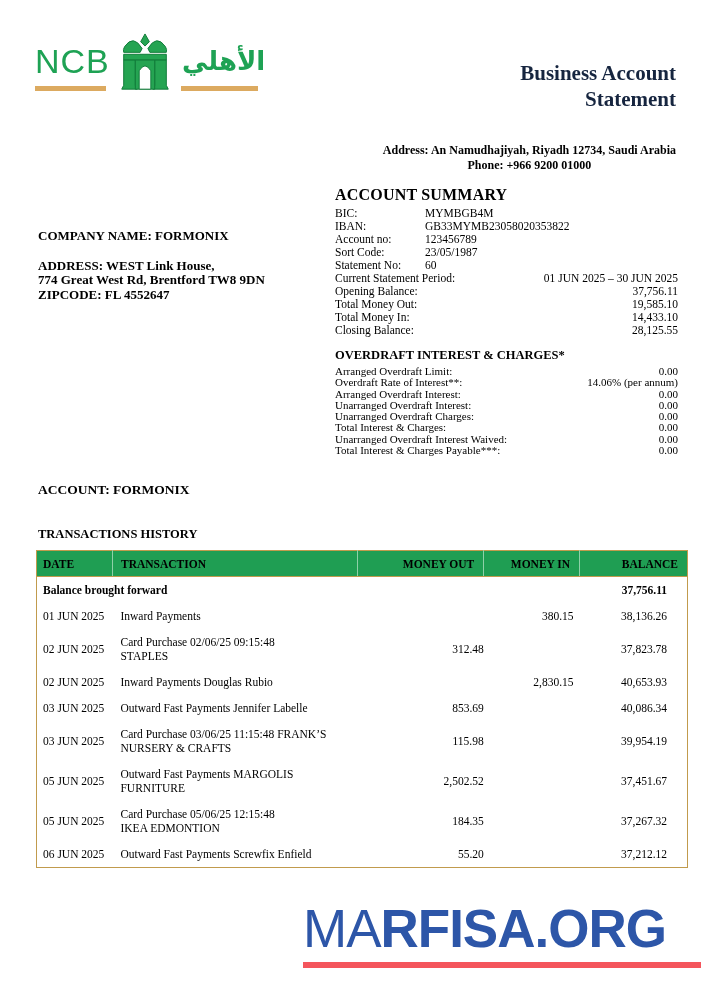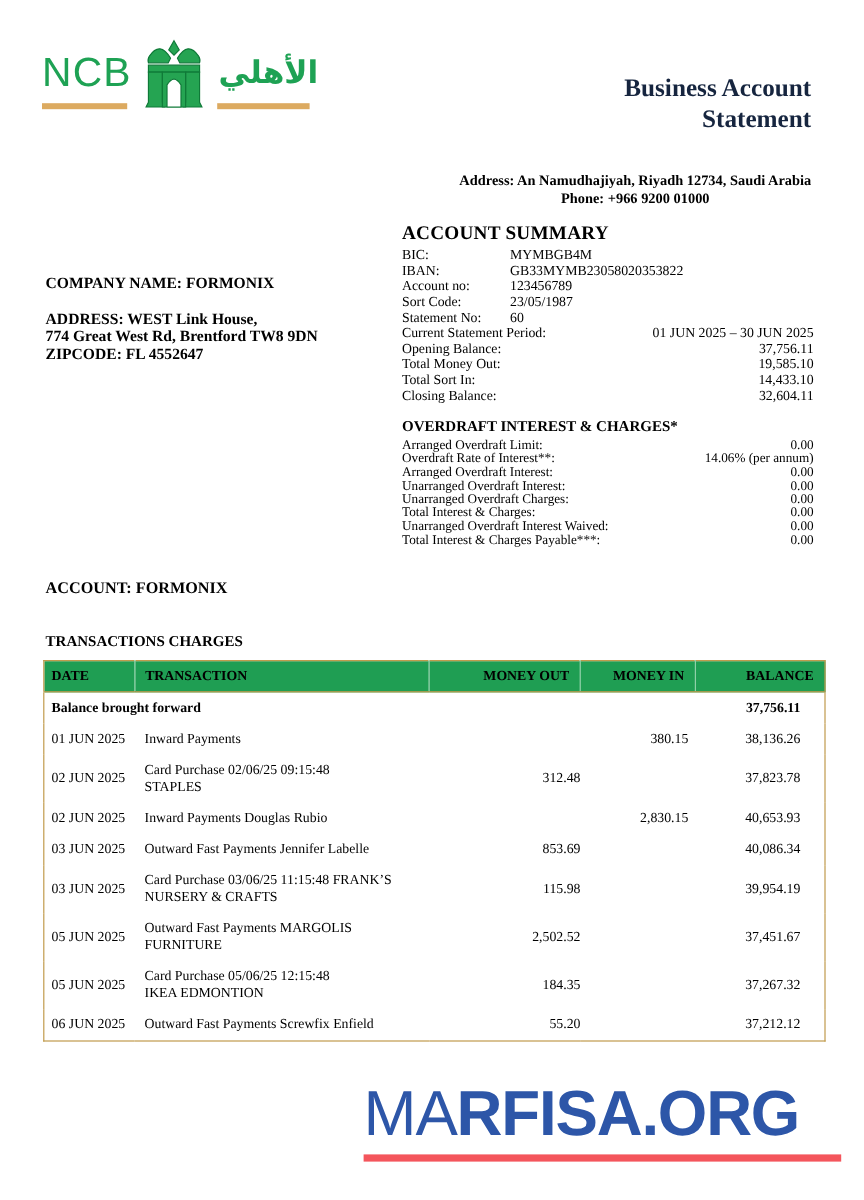--- a/index.html
+++ b/index.html
@@ -150,26 +150,26 @@
         </div>
         <div class="srow">
           <span class="lbl">Opening Balance:</span>
           <span class="v-right">37,756.11</span>
         </div>
         <div class="srow">
           <span class="lbl">Total Money Out:</span>
           <span class="v-right">19,585.10</span>
         </div>
         <div class="srow">
-          <span class="lbl">Total Sort In:</span>
+          <span class="lbl">Total Money In:</span>
           <span class="v-right">14,433.10</span>
         </div>
         <div class="srow">
           <span class="lbl">Closing Balance:</span>
-          <span class="v-right">32,604.11</span>
+          <span class="v-right">28,125.55</span>
         </div>
       </div>
   </div>
 
   <div class="overdraft">
     <h3>OVERDRAFT INTEREST &amp; CHARGES*</h3>
     <div id="od-rows">
         <div class="orow">
           <span class="lbl">Arranged Overdraft Limit:</span>
           <span class="val">0.00</span>
@@ -200,21 +200,21 @@
         </div>
         <div class="orow">
           <span class="lbl">Total Interest &amp; Charges Payable***:</span>
           <span class="val">0.00</span>
         </div>
       </div>
   </div>
 
   <div class="account-heading">ACCOUNT: FORMONIX</div>
 
-  <div class="tx-title">TRANSACTIONS CHARGES</div>
+  <div class="tx-title">TRANSACTIONS HISTORY</div>
 
   <table class="tx-table">
     <colgroup>
       <col style="width:76px">
         <col style="width:246px">
         <col style="width:126px">
         <col style="width:96px">
         <col style="width:108px">
     </colgroup>
     <thead>

